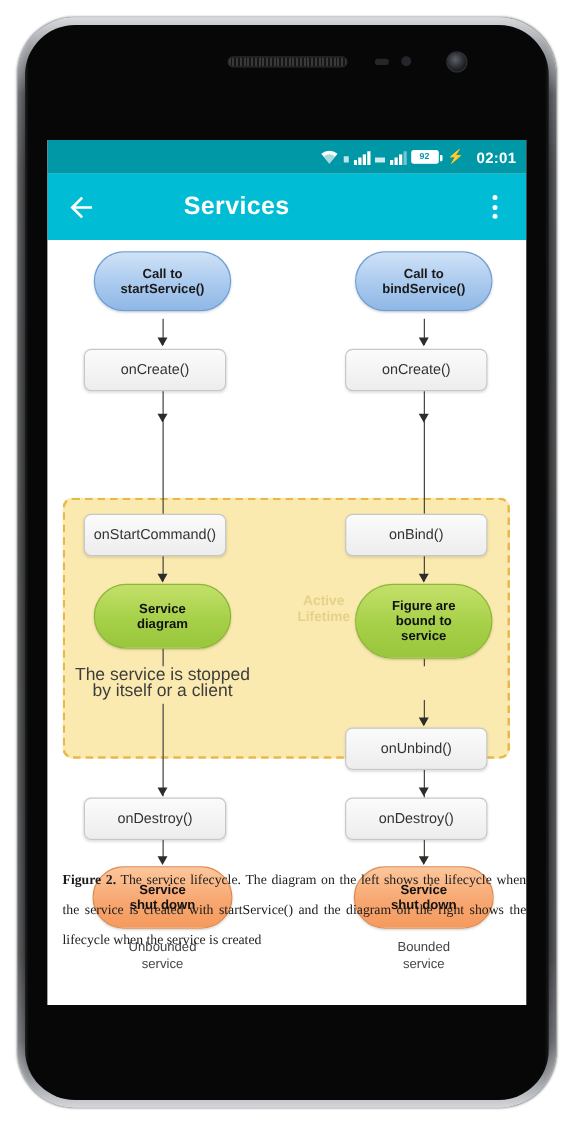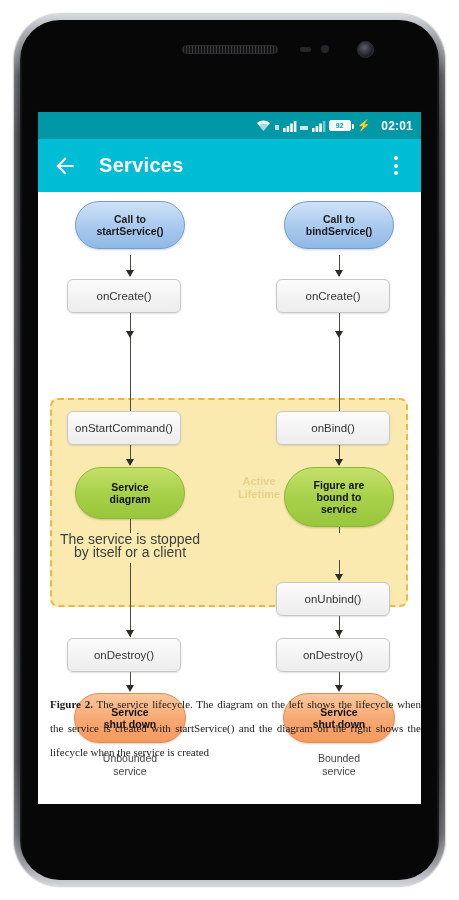--- a/index.html
+++ b/index.html
@@ -93,20 +93,21 @@
     width: 2px; height: 5px; background: #fff; border-radius: 0 1px 1px 0;
   }
   .bolt { color: #fff; font-size: 11px; margin-left: 4px; }
 
   
   .toolbar {
     height: 53px;
     background: #00bcd4;
     display: flex; align-items: center;
     padding: 16px 14px;
+    gap: 48px;
   }
   .back-arrow { width: 26px; height: 26px; flex: 0 0 auto; cursor: pointer; }
   .toolbar-title {
     color: #ffffff; font-size: 20px; font-weight: bold;
     margin-left: 21px; letter-spacing: .3px;
   }
   .overflow {
     margin-left: auto; width: 22px; height: 26px;
     display: flex; flex-direction: column; align-items: center;
     justify-content: center; gap: 3.5px; cursor: pointer;

